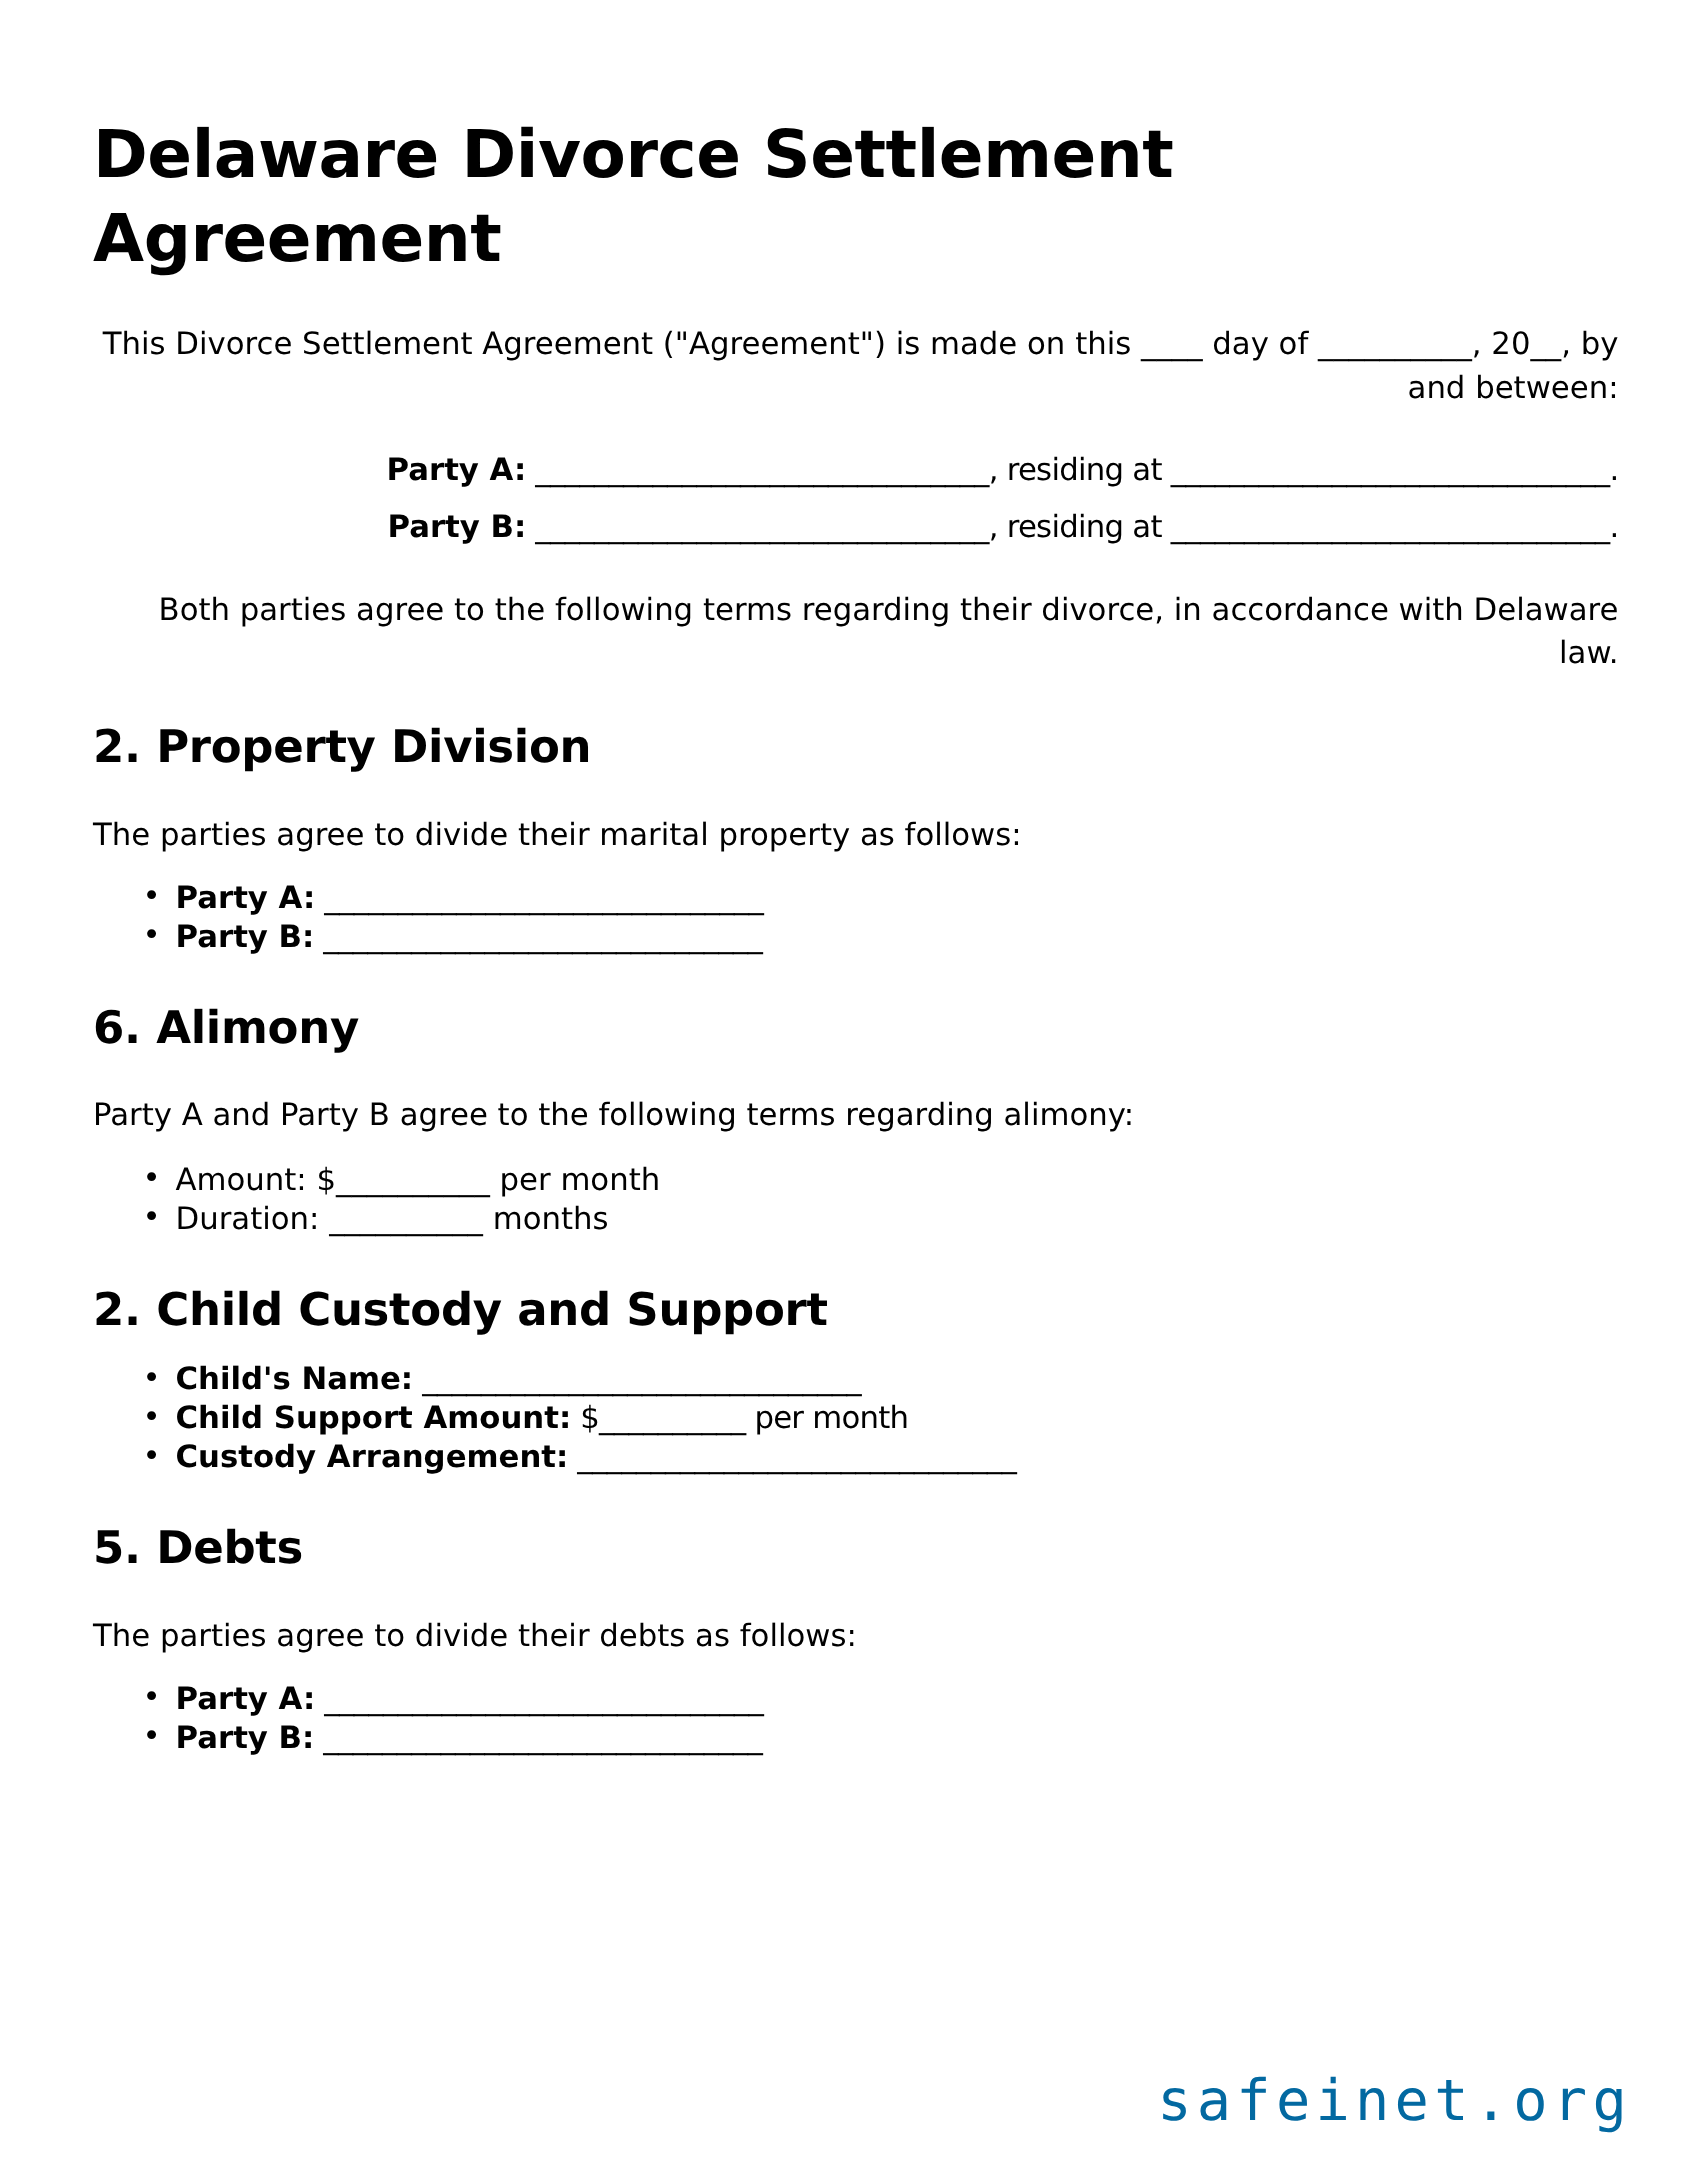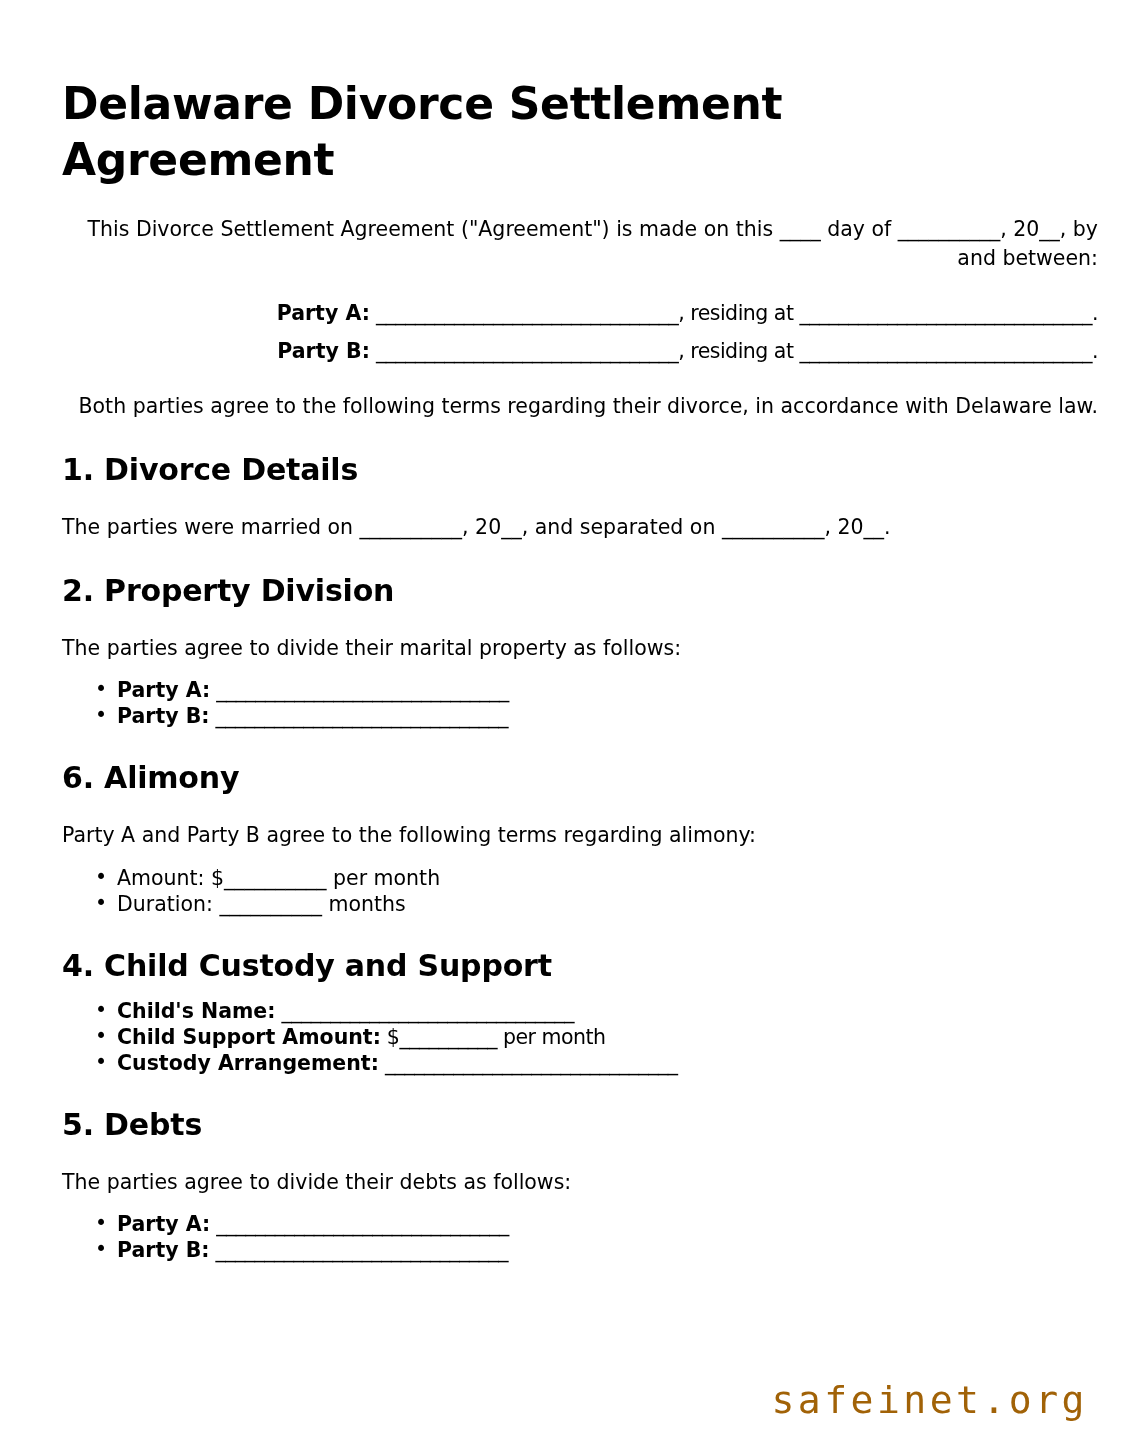--- a/index.html
+++ b/index.html
@@ -10,21 +10,21 @@
   body {
     font-family: "DejaVu Sans", sans-serif;
     color: #000000;
   }
   .page {
     position: relative;
     width: 1124px;
     height: 1455px;
     background: #ffffff;
     box-sizing: border-box;
-    padding: 62px 26px 0 62px;
+    padding: 62px 45px 0 62px;
     overflow: hidden;
   }
   .doc-title {
     font-size: 44px;
     font-weight: bold;
     line-height: 1.28;
     letter-spacing: -0.3px;
     margin: 14px 0 0 0;
     max-width: 800px;
   }
@@ -74,21 +74,21 @@
   .blank {
     letter-spacing: -0.5px;
   }
   .watermark {
     position: absolute;
     right: 36px;
     bottom: 33px;
     font-family: "DejaVu Sans Mono", monospace;
     font-size: 38px;
     letter-spacing: 3.5px;
-    color: #a16207;
+    color: #0369a1;
     white-space: nowrap;
   }
 </style>
 </head>
 <body>
 
 <div class="page">
 
   <h1 class="doc-title">Delaware Divorce Settlement Agreement</h1>
 
@@ -99,45 +99,41 @@
   </p>
 
   <p class="para tight">
     <b>Party B:</b><span class="blank"> _______________________________, residing at ______________________________.</span>
   </p>
 
   <p class="para">Both parties agree to the following terms regarding their divorce, in accordance with Delaware law.</p>
 
   <div>
 
-    <section>
-      <h2 class="section-heading">1. Divorce Details</h2>
-      <p class="section-body">The parties were married on __________, 20__, and separated on __________, 20__.</p>
-    </section>
 
     <section>
       <h2 class="section-heading">2. Property Division</h2>
       <p class="section-body">The parties agree to divide their marital property as follows:</p>
       <ul class="blank-list">
         <li class="bold-label"><span class="lbl">Party A:</span><span class="blank"> ______________________________</span></li>
         <li class="bold-label"><span class="lbl">Party B:</span><span class="blank"> ______________________________</span></li>
       </ul>
     </section>
 
     <section>
       <h2 class="section-heading">6. Alimony</h2>
       <p class="section-body">Party A and Party B agree to the following terms regarding alimony:</p>
       <ul class="blank-list">
         <li><span class="lbl">Amount: $__________ per month</span><span class="blank"></span></li>
         <li><span class="lbl">Duration: __________ months</span><span class="blank"></span></li>
       </ul>
     </section>
 
     <section>
-      <h2 class="section-heading">4. Child Custody and Support</h2>
+      <h2 class="section-heading">2. Child Custody and Support</h2>
       <ul class="blank-list">
         <li class="bold-label"><span class="lbl">Child's Name:</span><span class="blank"> ______________________________</span></li>
         <li class="bold-label"><span class="lbl">Child Support Amount:</span><span class="blank"> $__________ per month</span></li>
         <li class="bold-label"><span class="lbl">Custody Arrangement:</span><span class="blank"> ______________________________</span></li>
       </ul>
     </section>
 
     <section>
       <h2 class="section-heading">5. Debts</h2>
       <p class="section-body">The parties agree to divide their debts as follows:</p>

